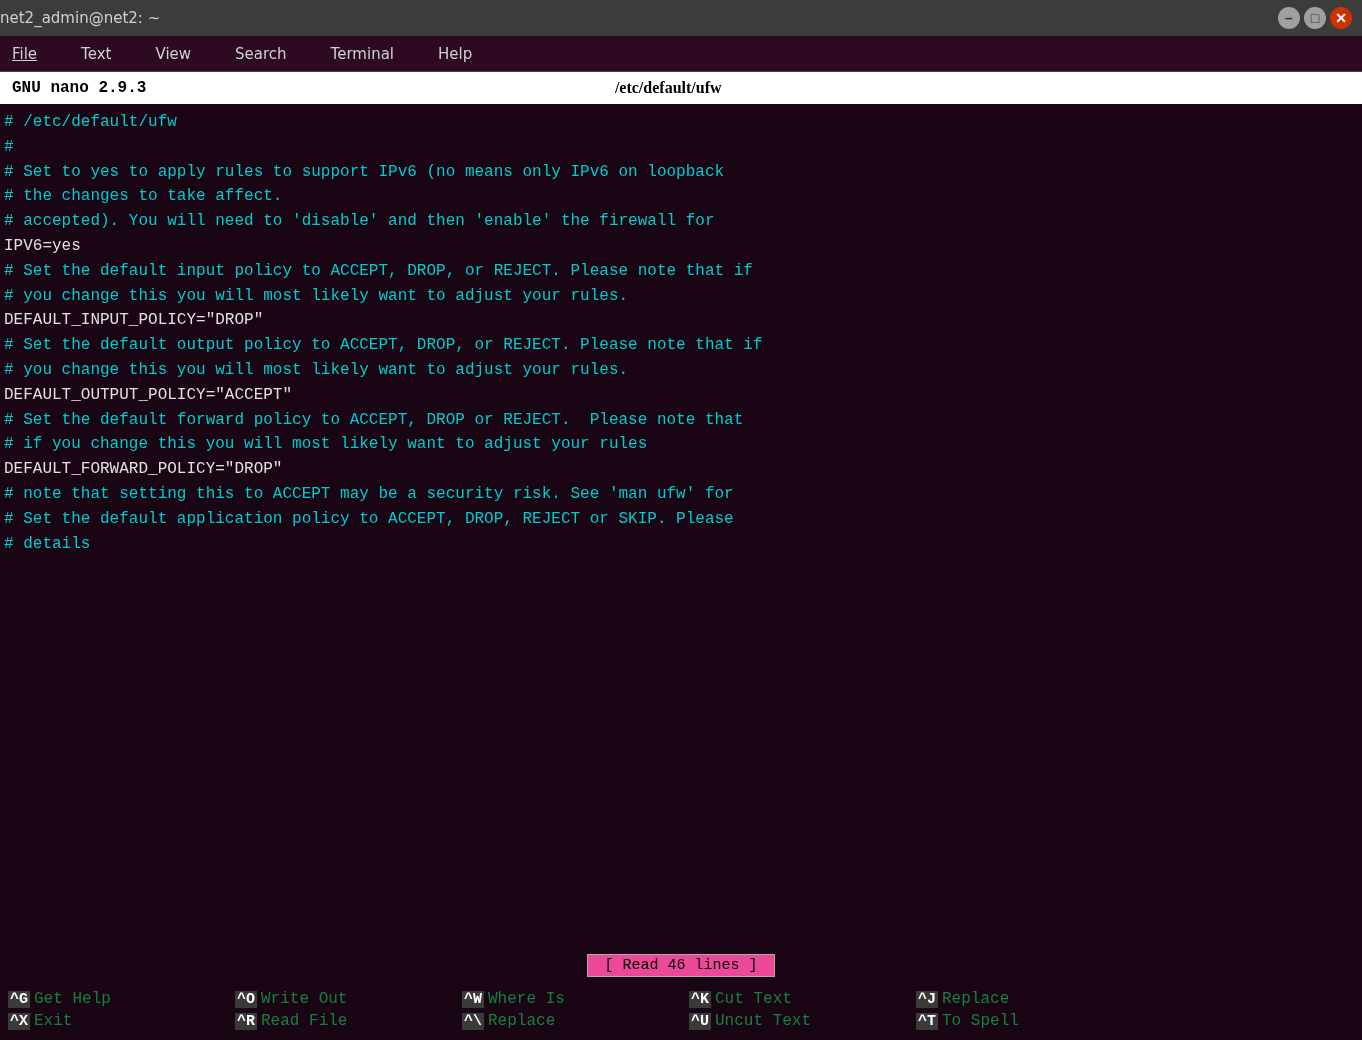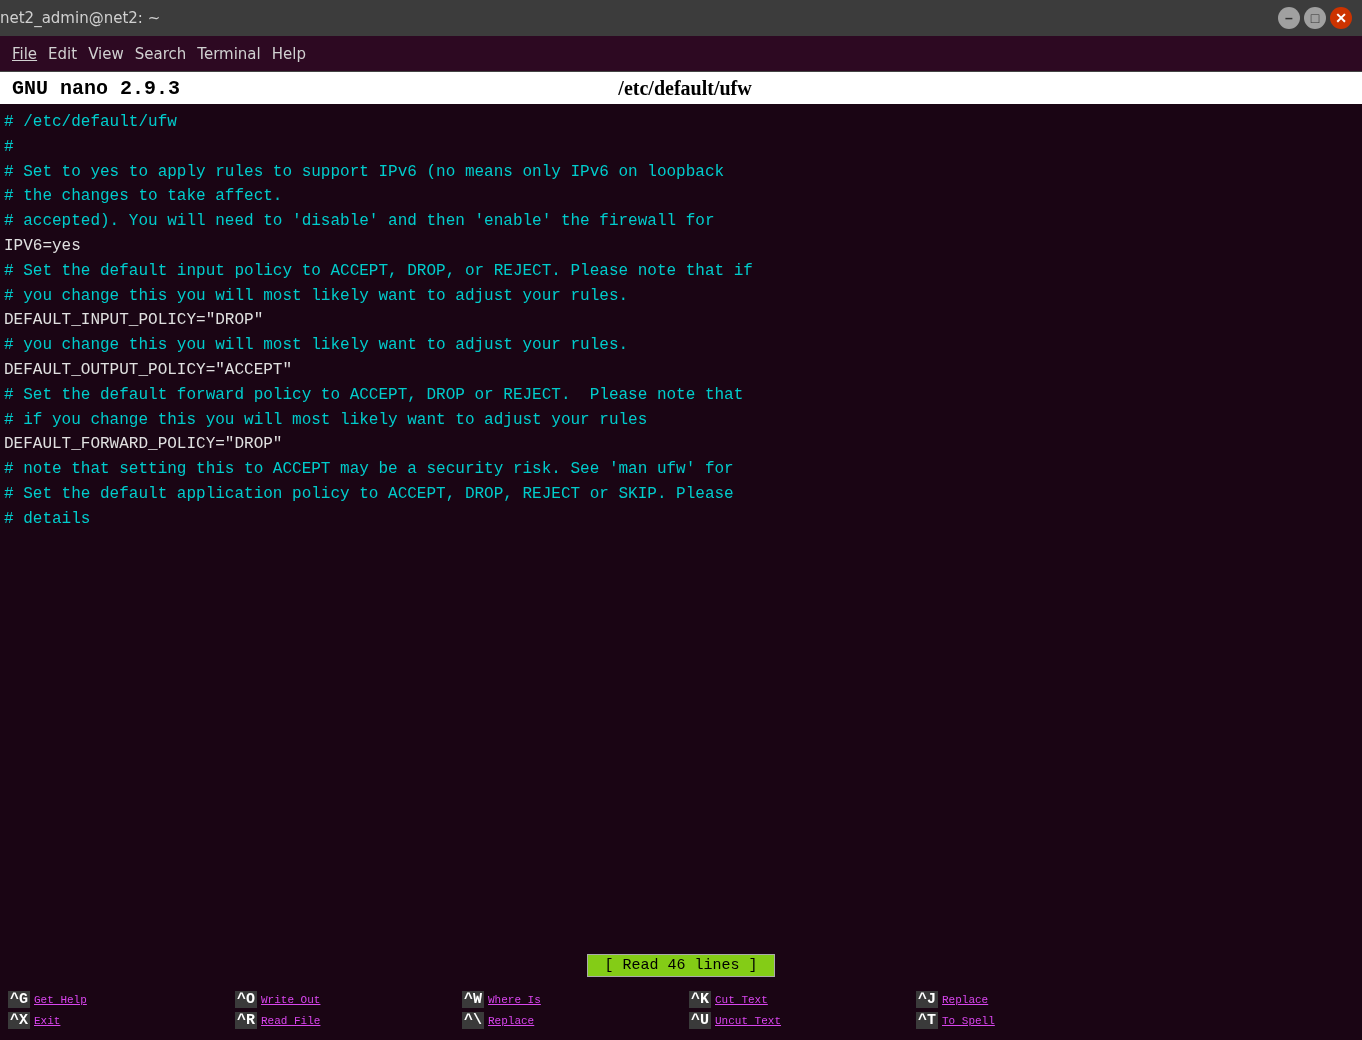--- a/index.html
+++ b/index.html
@@ -55,42 +55,42 @@
     .win-btn-min { background: #a0a0a0; color: #333; }
     .win-btn-max { background: #a0a0a0; color: #333; }
     .win-btn-close { background: #cc3300; color: #fff; }
 
     .menu-bar {
       background: #2d0922;
       height: 36px;
       display: flex;
       align-items: center;
       padding: 0 8px;
-      gap: 3px;
+      gap: 36px;
       border-bottom: 1px solid #444;
     }
 
     .menu-item {
       color: #d0d0d0;
       font-size: 15px;
       font-family: 'DejaVu Sans', sans-serif;
       cursor: pointer;
       padding: 2px 4px;
     }
 
     .menu-item:first-child { text-decoration: underline; }
 
     .nano-header {
       background: #ffffff;
       color: #000000;
       height: 32px;
       display: flex;
       align-items: center;
       padding: 0 12px;
-      font-size: 20px;
+      font-size: 16px;
       font-weight: bold;
       font-family: 'Courier New', Courier, monospace;
       justify-content: space-between;
     }
 
     .nano-header-left {
       color: #000;
     }
 
     .nano-header-center {
@@ -126,21 +126,21 @@
 
     .status-bar {
       background: #1a0514;
       display: flex;
       align-items: center;
       justify-content: center;
       height: 30px;
     }
 
     .status-message {
-      background: #84cc16;
+      background: #ec4899;
       color: #000;
       padding: 2px 16px;
       font-size: 15px;
       font-family: 'Courier New', Courier, monospace;
       border: 1px solid #aaa;
     }
 
     .shortcut-bar {
       background: #1a0514;
       display: grid;
@@ -154,24 +154,23 @@
       background: #3a3a3a;
       font-size: 15px;
       font-family: 'Courier New', Courier, monospace;
       font-weight: bold;
       margin-right: 4px;
       padding: 0 2px;
       white-space: nowrap;
     }
 
     .shortcut-label {
-      color: #d946ef;
-      font-size: 11px;
-      font-family: 'Courier New', Courier, monospace;
-      text-decoration: underline;
+      color: #15803d;
+      font-size: 16px;
+      font-family: 'Courier New', Courier, monospace;
     }
 
     .shortcut-col {
       display: flex;
       flex-direction: column;
       justify-content: center;
       gap: 4px;
       padding: 4px 8px;
     }
 
@@ -187,21 +186,21 @@
   <span class="title-bar-text">net2_admin@net2: ~</span>
   <div class="window-controls">
     <button class="win-btn win-btn-min">–</button>
     <button class="win-btn win-btn-max">□</button>
     <button class="win-btn win-btn-close">✕</button>
   </div>
 </div>
 
 <div class="menu-bar">
   <span class="menu-item">File</span>
-  <span class="menu-item">Edit</span>
+  <span class="menu-item">Text</span>
   <span class="menu-item">View</span>
   <span class="menu-item">Search</span>
   <span class="menu-item">Terminal</span>
   <span class="menu-item">Help</span>
 </div>
 
 <div class="nano-header">
   <span class="nano-header-left">GNU nano 2.9.3</span>
   <span class="nano-header-center">/etc/default/ufw</span>
   <span style="width:160px"></span>
@@ -213,20 +212,21 @@
     <div class="editor-line"></div>
     <div class="editor-line"># Set to yes to apply rules to support IPv6 (no means only IPv6 on loopback</div>
     <div class="editor-line"># the changes to take affect.</div>
     <div class="editor-line"># accepted). You will need to 'disable' and then 'enable' the firewall for</div>
     <div class="editor-line-white">IPV6=yes</div>
     <div class="editor-line"></div>
     <div class="editor-line"># Set the default input policy to ACCEPT, DROP, or REJECT. Please note that if</div>
     <div class="editor-line"># you change this you will most likely want to adjust your rules.</div>
     <div class="editor-line-white">DEFAULT_INPUT_POLICY="DROP"</div>
     <div class="editor-line"></div>
+    <div class="editor-line"># Set the default output policy to ACCEPT, DROP, or REJECT. Please note that if</div>
     <div class="editor-line"># you change this you will most likely want to adjust your rules.</div>
     <div class="editor-line-white">DEFAULT_OUTPUT_POLICY="ACCEPT"</div>
     <div class="editor-line"></div>
     <div class="editor-line"># Set the default forward policy to ACCEPT, DROP or REJECT.  Please note that</div>
     <div class="editor-line"># if you change this you will most likely want to adjust your rules</div>
     <div class="editor-line-white">DEFAULT_FORWARD_POLICY="DROP"</div>
     <div class="editor-line"></div>
     <div class="editor-line"># note that setting this to ACCEPT may be a security risk. See 'man ufw' for</div>
     <div class="editor-line"># Set the default application policy to ACCEPT, DROP, REJECT or SKIP. Please</div>
     <div class="editor-line"># details</div>

